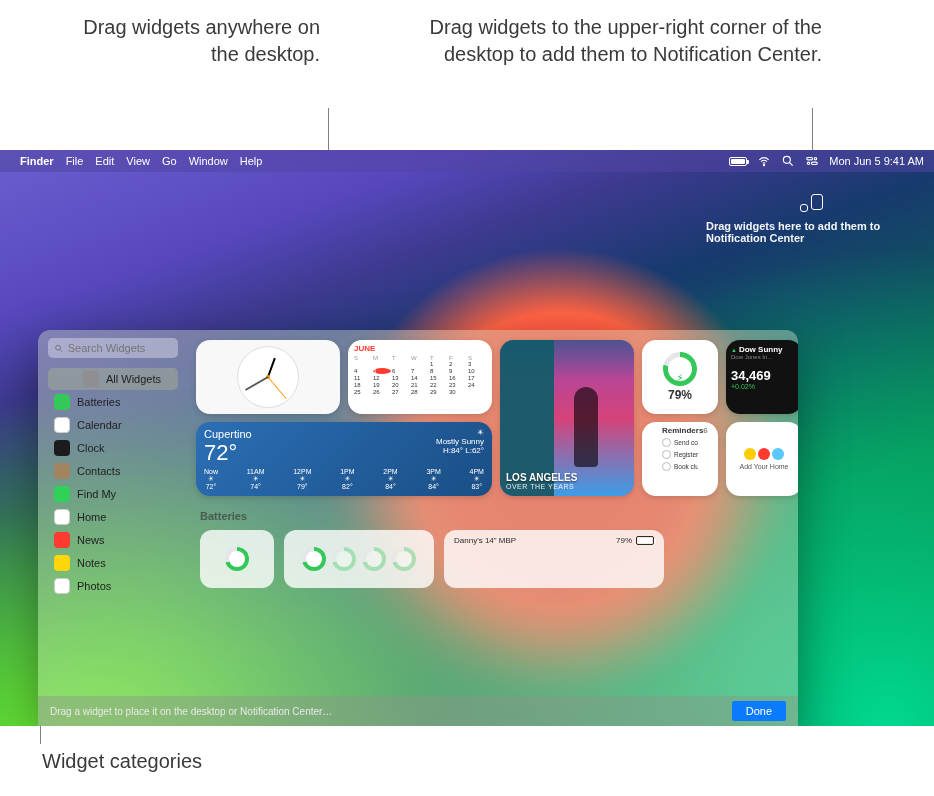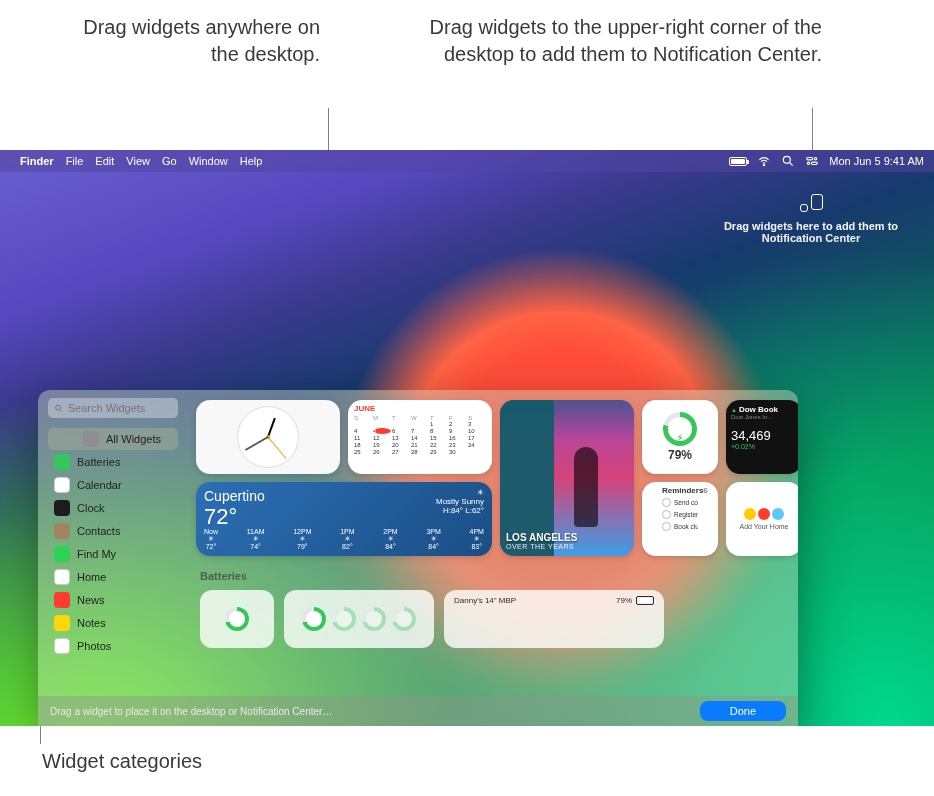--- a/index.html
+++ b/index.html
@@ -73,39 +73,39 @@
   .battery-icon { width:18px; height:9px; border:1px solid #fff; border-radius:2px; position:relative; display:inline-block; }
   .battery-icon::after { content:''; position:absolute; right:-3px; top:2px; width:2px; height:4px; background:#fff; border-radius:0 1px 1px 0;}
   .battery-icon::before { content:''; position:absolute; left:1px; top:1px; bottom:1px; width:14px; background:#fff; border-radius:1px;}
   .wifi-icon, .search-icon-svg, .cc-icon, .siri-icon { width:14px; height:14px; }
 
   
   .nc-drop {
     position: absolute;
     top: 44px; right: 18px;
     width: 210px;
-    text-align:center;
+    text-align:left;
     color: rgba(255,255,255,0.95);
     font-size: 11px;
     font-weight:600;
   }
   .nc-drop .nc-icon {
     margin: 0 auto 8px;
     width:26px; height:18px;
     display:flex; justify-content:center; gap:3px;
   }
   .nc-drop .nc-icon div { border:1.5px solid #fff; border-radius:3px; }
   .nc-drop .nc-icon .s1{ width:8px; height:8px; align-self:flex-end;}
   .nc-drop .nc-icon .s2{ width:12px; height:16px;}
 
   
   .gallery {
     position:absolute;
     left: 38px; bottom: 0;
-    width: 760px; height: 336px;
+    width: 760px; height: 396px;
     background: rgba(200,210,190,0.45);
     backdrop-filter: blur(30px) saturate(1.2);
     -webkit-backdrop-filter: blur(30px) saturate(1.2);
     border-radius: 12px 12px 0 0;
     overflow:hidden;
     box-shadow: 0 20px 50px rgba(0,0,0,0.4);
     display:flex;
     flex-direction:column;
   }
   .gallery-body { flex:1; display:flex; overflow:hidden; }
@@ -166,21 +166,21 @@
   .clock-face::before {content:''; position:absolute; left:50%; top:50%; width:2px; height:20px; background:#000; transform-origin:top; transform:translate(-50%,0) rotate(200deg);}
   .clock-face::after {content:''; position:absolute; left:50%; top:50%; width:2px; height:26px; background:#555; transform-origin:top; transform:translate(-50%,0) rotate(60deg);}
   .clock-dot{position:absolute; left:50%; top:50%; width:4px;height:4px;background:#ff9500;border-radius:50%; transform:translate(-50%,-50%);}
   .clock-sec{position:absolute; left:50%; top:50%; width:1px; height:28px; background:#ff9500; transform-origin:top; transform:translate(-50%,0) rotate(320deg);}
 
   .w-cal .month{ color:#ff3b30; font-weight:700; font-size:8px; text-transform:uppercase;}
   .w-cal .days{ display:grid; grid-template-columns:repeat(7,1fr); font-size:6px; gap:1px; margin-top:2px; color:#999;}
   .w-cal .dates{ display:grid; grid-template-columns:repeat(7,1fr); font-size:6px; gap:1px; color:#333;}
   .w-cal .today{ background:#ff3b30; color:#fff; border-radius:50%;}
 
-  .w-weather .city{font-size:14px;}
+  .w-weather .city{font-size:11px;}
   .w-weather .temp{font-size:22px; font-weight:300;}
   .w-weather .cond{ position:absolute; right:8px; top:6px; text-align:right; font-size:8px;}
   .w-weather .hours{ display:flex; justify-content:space-between; position:absolute; left:8px; right:8px; bottom:6px; font-size:7px;}
   .w-weather .hours div{ text-align:center;}
 
   .w-photos .ph-building{ position:absolute; inset:0; background:
     linear-gradient(180deg, rgba(16,90,110,0.6) 0%, rgba(16,90,110,0.1) 25%),
     linear-gradient(90deg,#1f5a6b 0 40%, transparent 40%),
     linear-gradient(180deg,#ab47bc,#ec407a,#42a5f5);
   }
@@ -189,21 +189,21 @@
   .w-photos .ph-sub{ position:relative; font-size:7px; opacity:0.9; letter-spacing:0.5px;}
 
   .w-batt .ring{ width:34px; height:34px; border-radius:50%; background:conic-gradient(#34c759 0 79%, #e5e5ea 79% 100%); display:flex; align-items:center; justify-content:center;}
   .w-batt .ring::before{content:''; width:24px;height:24px;border-radius:50%;background:#fff;}
   .w-batt .bolt{position:absolute; font-size:10px; color:#34c759;}
   .w-batt .pct{ font-size:12px; font-weight:600;}
 
   .w-stock .st-name{font-size:8px; font-weight:600; display:flex; align-items:center; gap:2px;}
   .w-stock .st-name::before{content:'▲'; color:#34c759; font-size:6px;}
   .w-stock .st-sub{ font-size:6px; color:#888;}
-  .w-stock .st-val{ font-size:13px; font-weight:400; margin-top:8px;}
+  .w-stock .st-val{ font-size:13px; font-weight:700; margin-top:8px;}
   .w-stock .st-chg{ font-size:7px; color:#34c759;}
 
   .w-rem .rm-title{ font-weight:700; font-size:8px; display:flex; justify-content:space-between;}
   .w-rem .rm-title span:last-child{ color:#888;}
   .w-rem .rm-item{ display:flex; gap:3px; font-size:6.5px; margin-top:3px; align-items:center; white-space:nowrap; overflow:hidden; text-overflow:ellipsis;}
   .w-rem .rm-item::before{content:''; width:7px;height:7px;border:1px solid #bbb;border-radius:50%; flex:none;}
 
   .w-home .hm-icons{ display:flex; gap:2px;}
   .w-home .hm-icons span{ width:12px;height:12px;border-radius:50%;}
   .w-home .hm-label{ font-size:7px; color:#555;}
@@ -219,22 +219,22 @@
 
   
   .gallery-footer{
     height:30px; background:rgba(140,150,135,0.45);
     display:flex; align-items:center; padding:0 12px;
     font-size:10px; color:#e8e8e8;
   }
   .done-btn{
     margin-left:auto;
     background:#0a7aff; color:#fff;
-    border:0; border-radius:8px;
-    padding:4px 30px; font-size:11px; font-weight:500;
+    border:0; border-radius:2px;
+    padding:4px 14px; font-size:11px; font-weight:500;
     cursor:pointer;
   }
 </style>
 </head>
 <body>
 
 <div class="callout callout-left">Drag widgets anywhere on the desktop.</div>
 <div class="callout callout-right">Drag widgets to the upper-right corner of the desktop to add them to Notification Center.</div>
 <div class="leader leader-left-v"></div>
 <div class="leader leader-right-v"></div>
@@ -414,21 +414,21 @@
           </div>
 
           <div class="w w-batt">
             <div class="ring"></div>
             <span class="bolt">⚡︎</span>
             <div class="pct">79%</div>
           </div>
 
           <div class="w w-stock">
             <div class="st-name">
-                <span>Dow Book</span>
+                <span>Dow Sunny</span>
               </div>
             <div class="st-sub">Dow Jones In...</div>
             <div class="st-val">34,469</div>
             <div class="st-chg">+0.02%</div>
           </div>
 
           <div class="w w-weather">
             <div class="city">Cupertino</div>
             <div class="temp">72°</div>
             <div class="cond">

